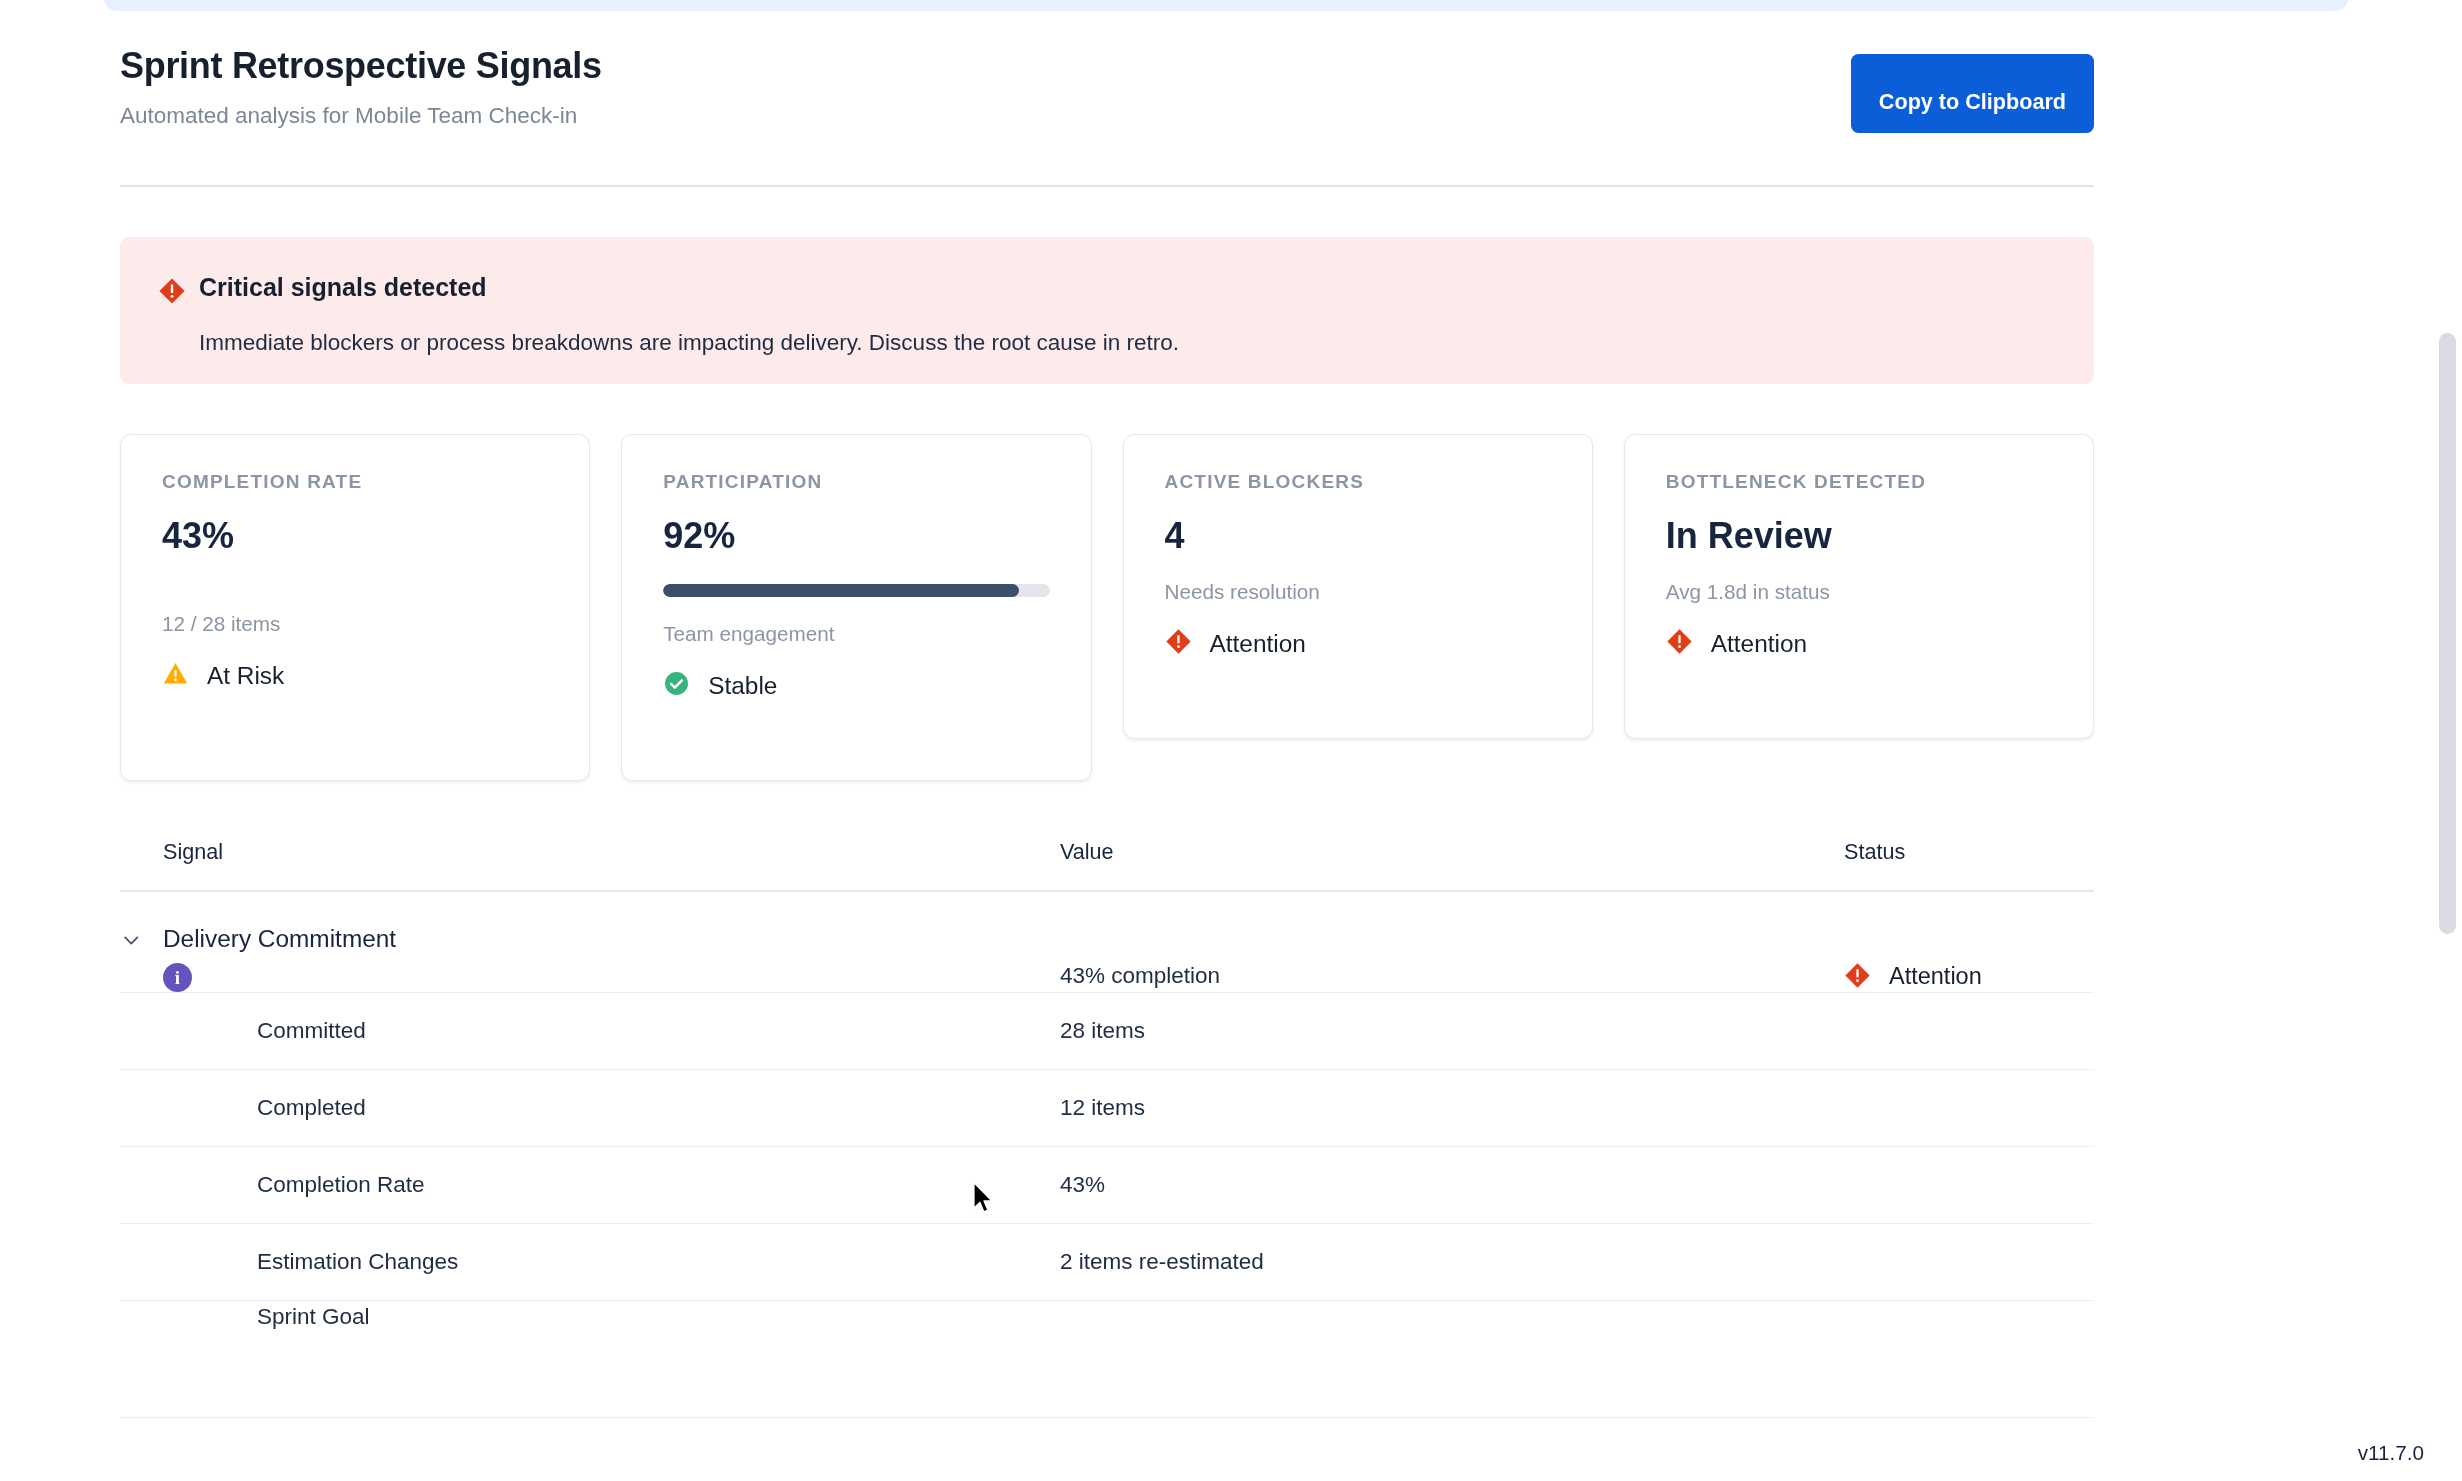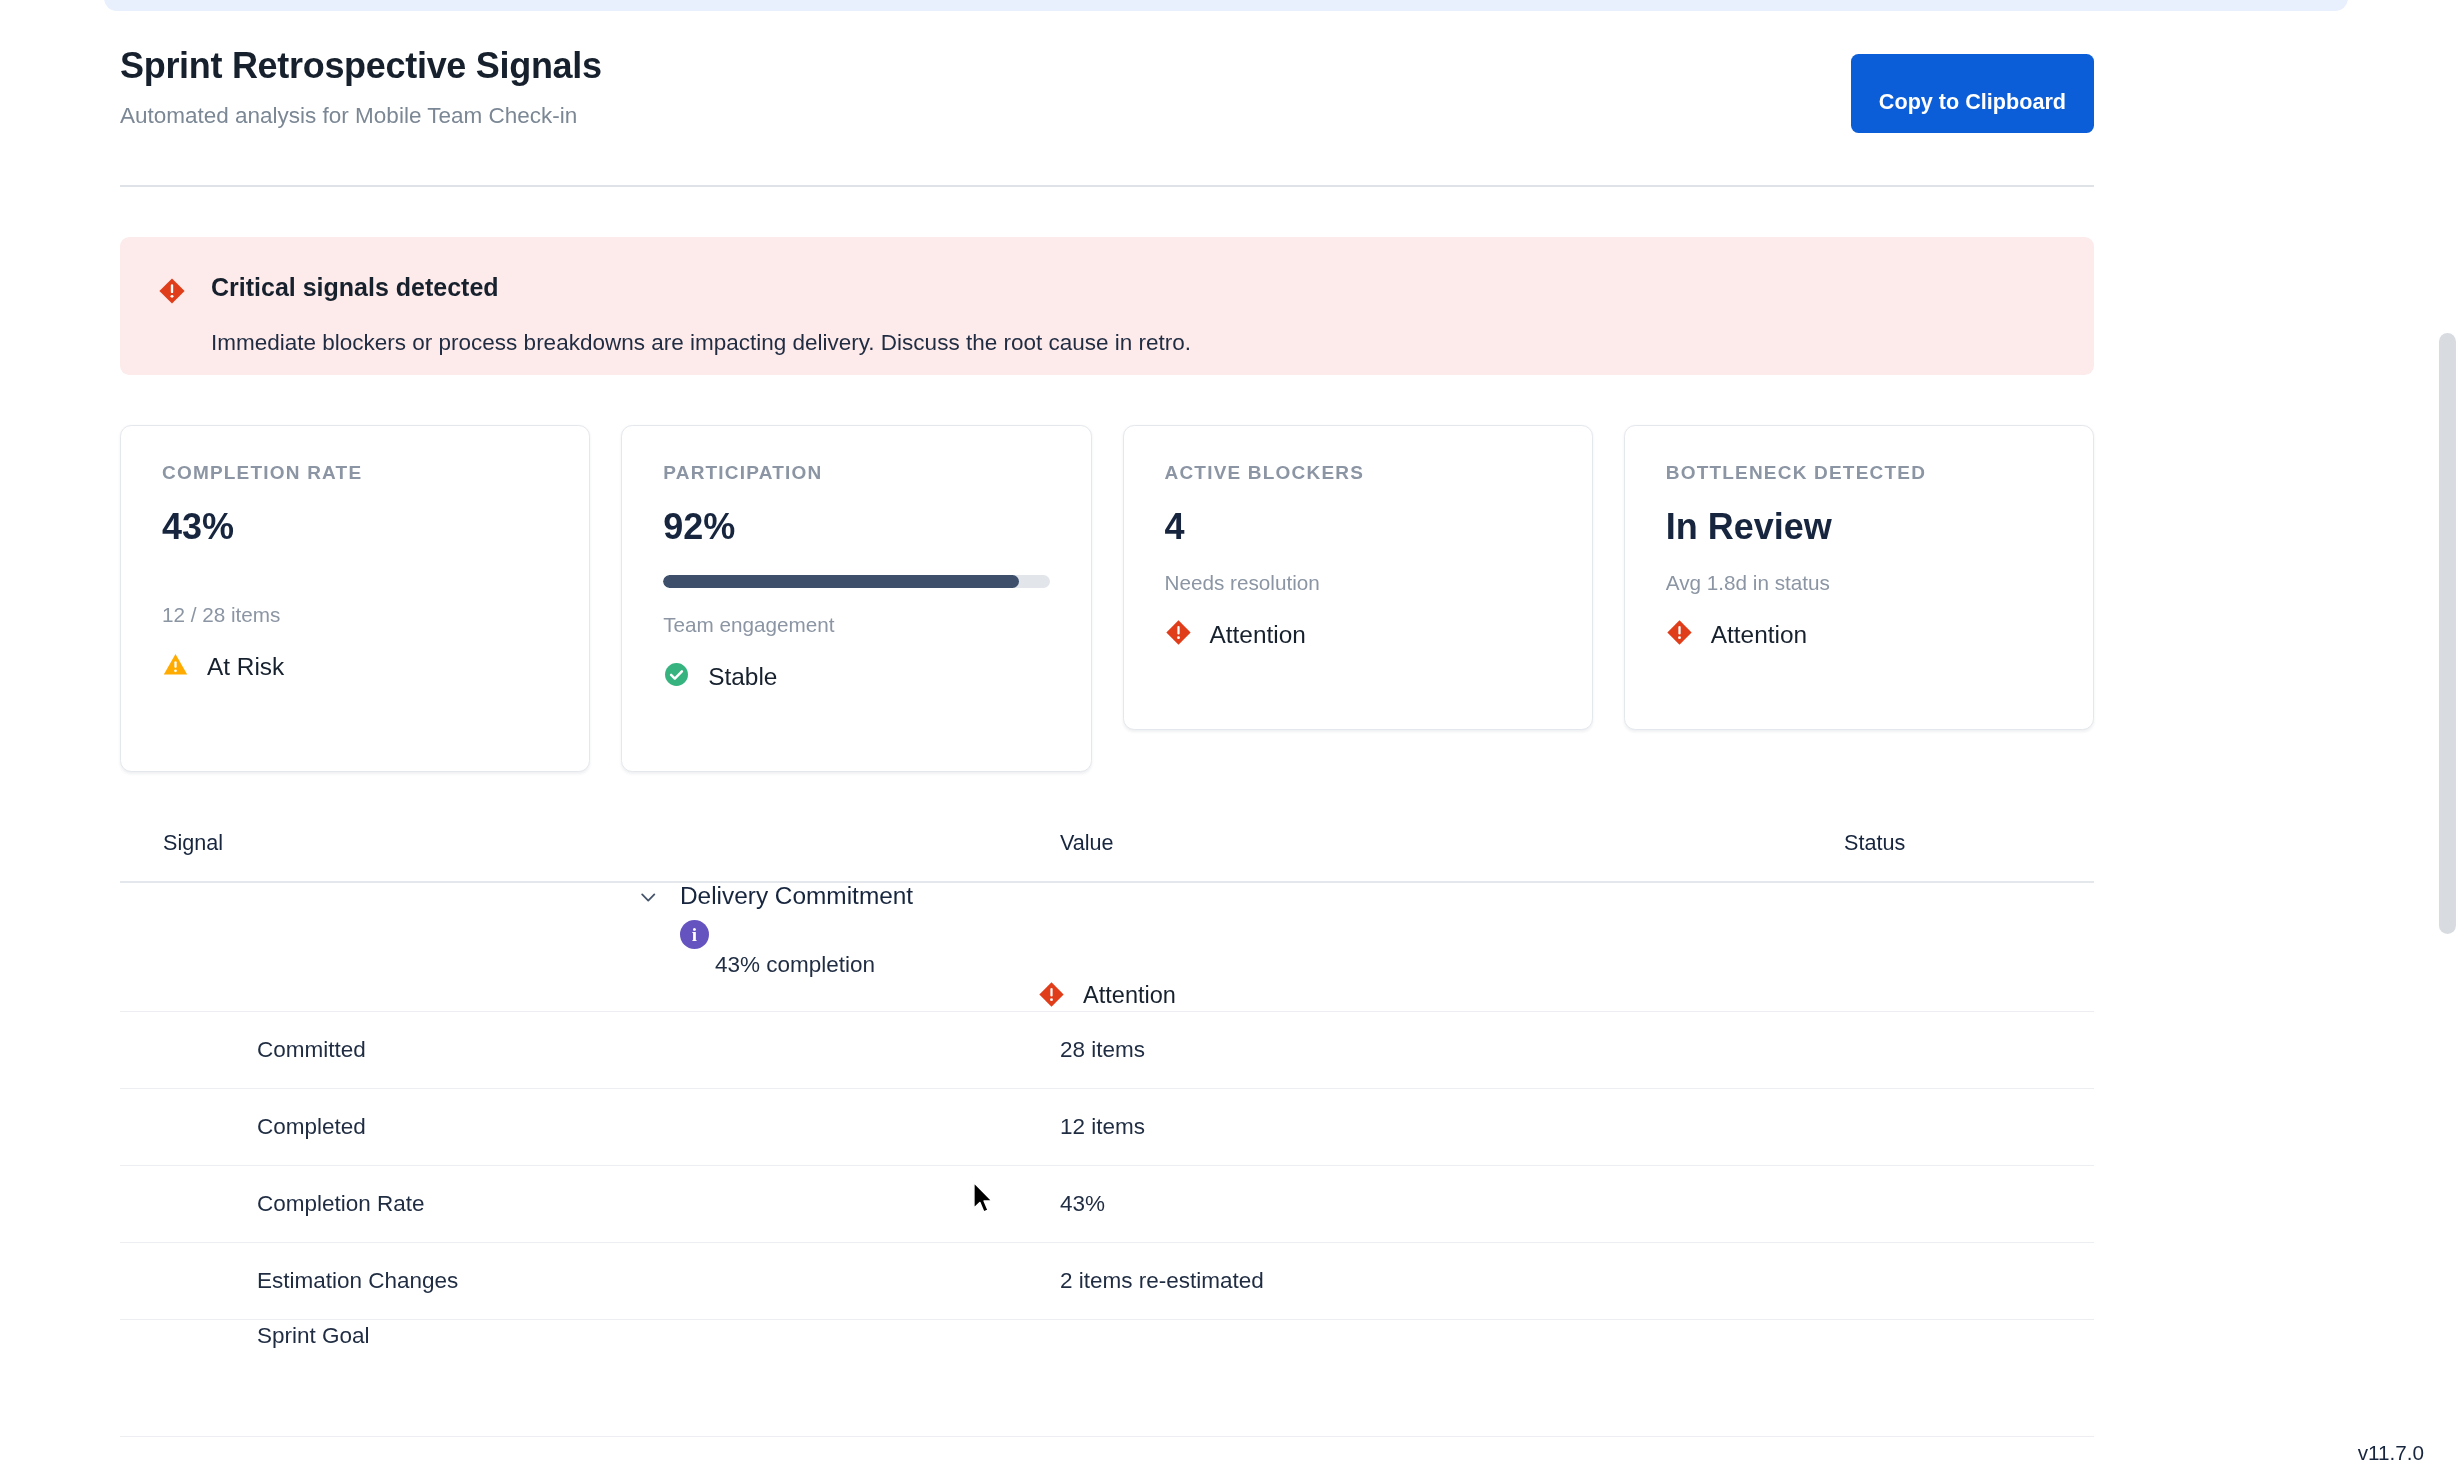--- a/index.html
+++ b/index.html
@@ -71,23 +71,23 @@
     height: 1.9px;
     background: #dfe3e8;
     width: 100%;
   }
 
   
   .alert {
     margin-top: 50px;
     background: #fdeaea;
     border-radius: 9.4px;
-    padding: 35px 38px 16px 38px;
-    display: flex;
-    gap: 25px;
+    padding: 35px 38px 25px 38px;
+    display: flex;
+    gap: 13px;
     align-items: flex-start;
   }
   .alert-icon { margin-top: 4.7px; flex: none; }
   .alert-title {
     font-size: 25px;
     font-weight: 700;
     color: #17212e;
     line-height: 1.2;
   }
   .alert-desc {
@@ -186,25 +186,24 @@
   .t-row .c2 { width: 784px; }
   .t-row .c3 { flex: 1; }
   .td {
     font-size: 22.5px;
     color: #1f2c42;
     line-height: 1.42;
   }
 
   .group-row {
     display: flex;
-    align-items: center;
+    align-items: flex-end;
     border-bottom: 1.9px solid #eceef1;
     min-height: 101px;
     padding-left: 0;
-    flex-direction: column;
   }
   .group-row .c1 { width: 940px; display: flex; align-items: flex-start; gap: 0; }
   .group-row .c2 { width: 784px; }
   .group-row .c3 { flex: 1; display: flex; align-items: center; gap: 18px; }
 
   .chev {
     width: 43px;
     display: flex; align-items: center; justify-content: flex-start;
     padding-top: 3.8px;
     flex: none;

